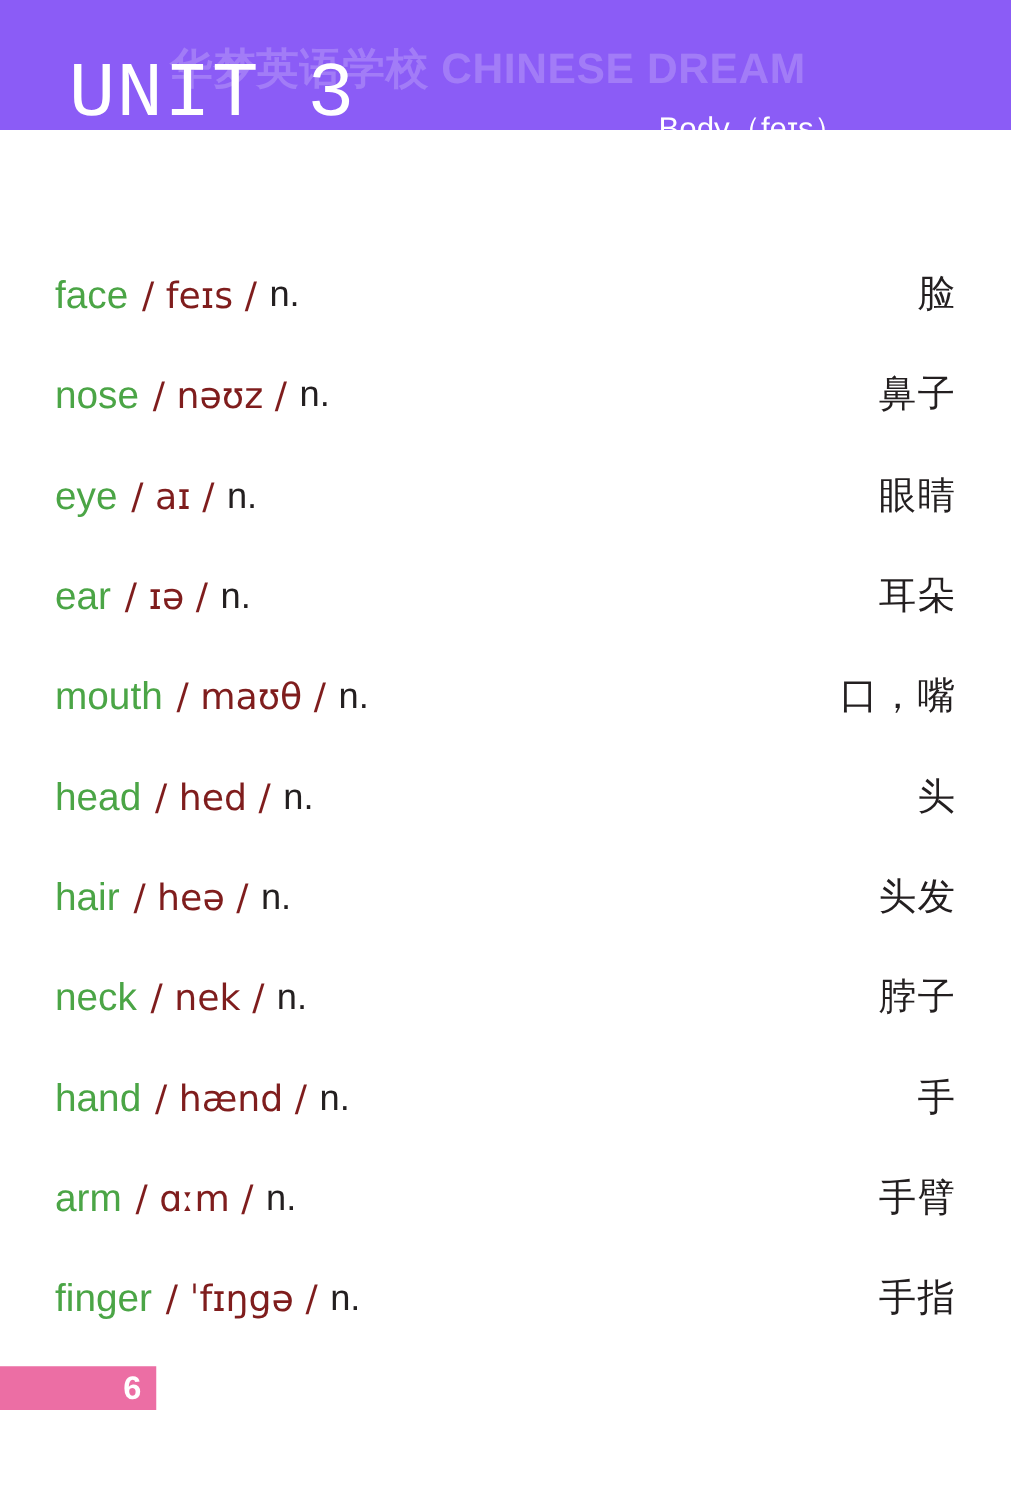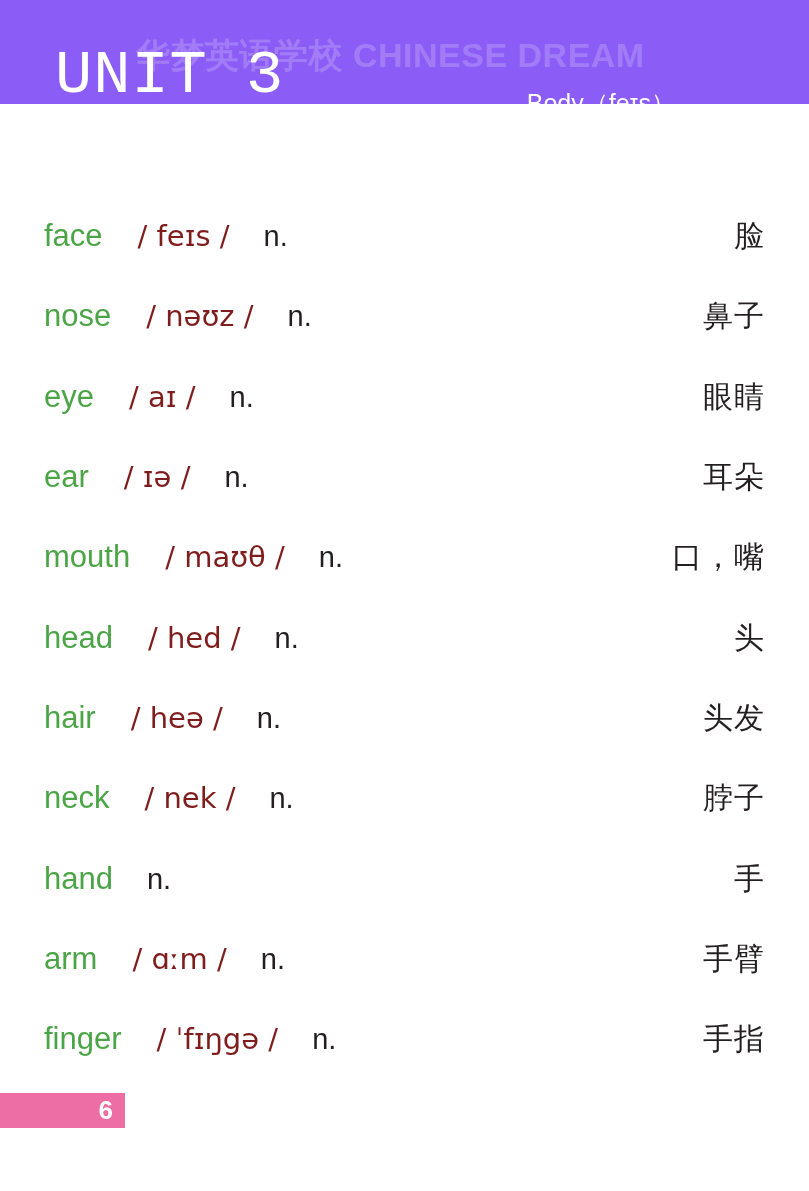--- a/index.html
+++ b/index.html
@@ -77,21 +77,20 @@
     height: 80.3px;
     display: flex;
     align-items: center;
     padding: 0 44px;
     box-sizing: border-box;
   }
   .word-left {
     display: flex;
     align-items: flex-start;
     white-space: nowrap;
-    gap: 24px;
   }
   .word-en {
     color: #4ba546;
     font-size: 31px;
     line-height: 34px;
   }
   .word-ipa {
     color: #7f1d1d;
     font-size: 29px;
     line-height: 34px;
@@ -210,20 +209,21 @@
         <div class="word-left">
           <span class="word-en">neck</span>
           <span class="word-ipa">/ nek /</span>
           <span class="word-pos">n.</span>
         </div>
         <div class="word-zh">脖子</div>
       </div>
       <div class="word-row">
         <div class="word-left">
           <span class="word-en">hand</span>
+          <span class="word-ipa">/ hænd /</span>
           <span class="word-pos">n.</span>
         </div>
         <div class="word-zh">手</div>
       </div>
       <div class="word-row">
         <div class="word-left">
           <span class="word-en">arm</span>
           <span class="word-ipa">/ ɑːm /</span>
           <span class="word-pos">n.</span>
         </div>

